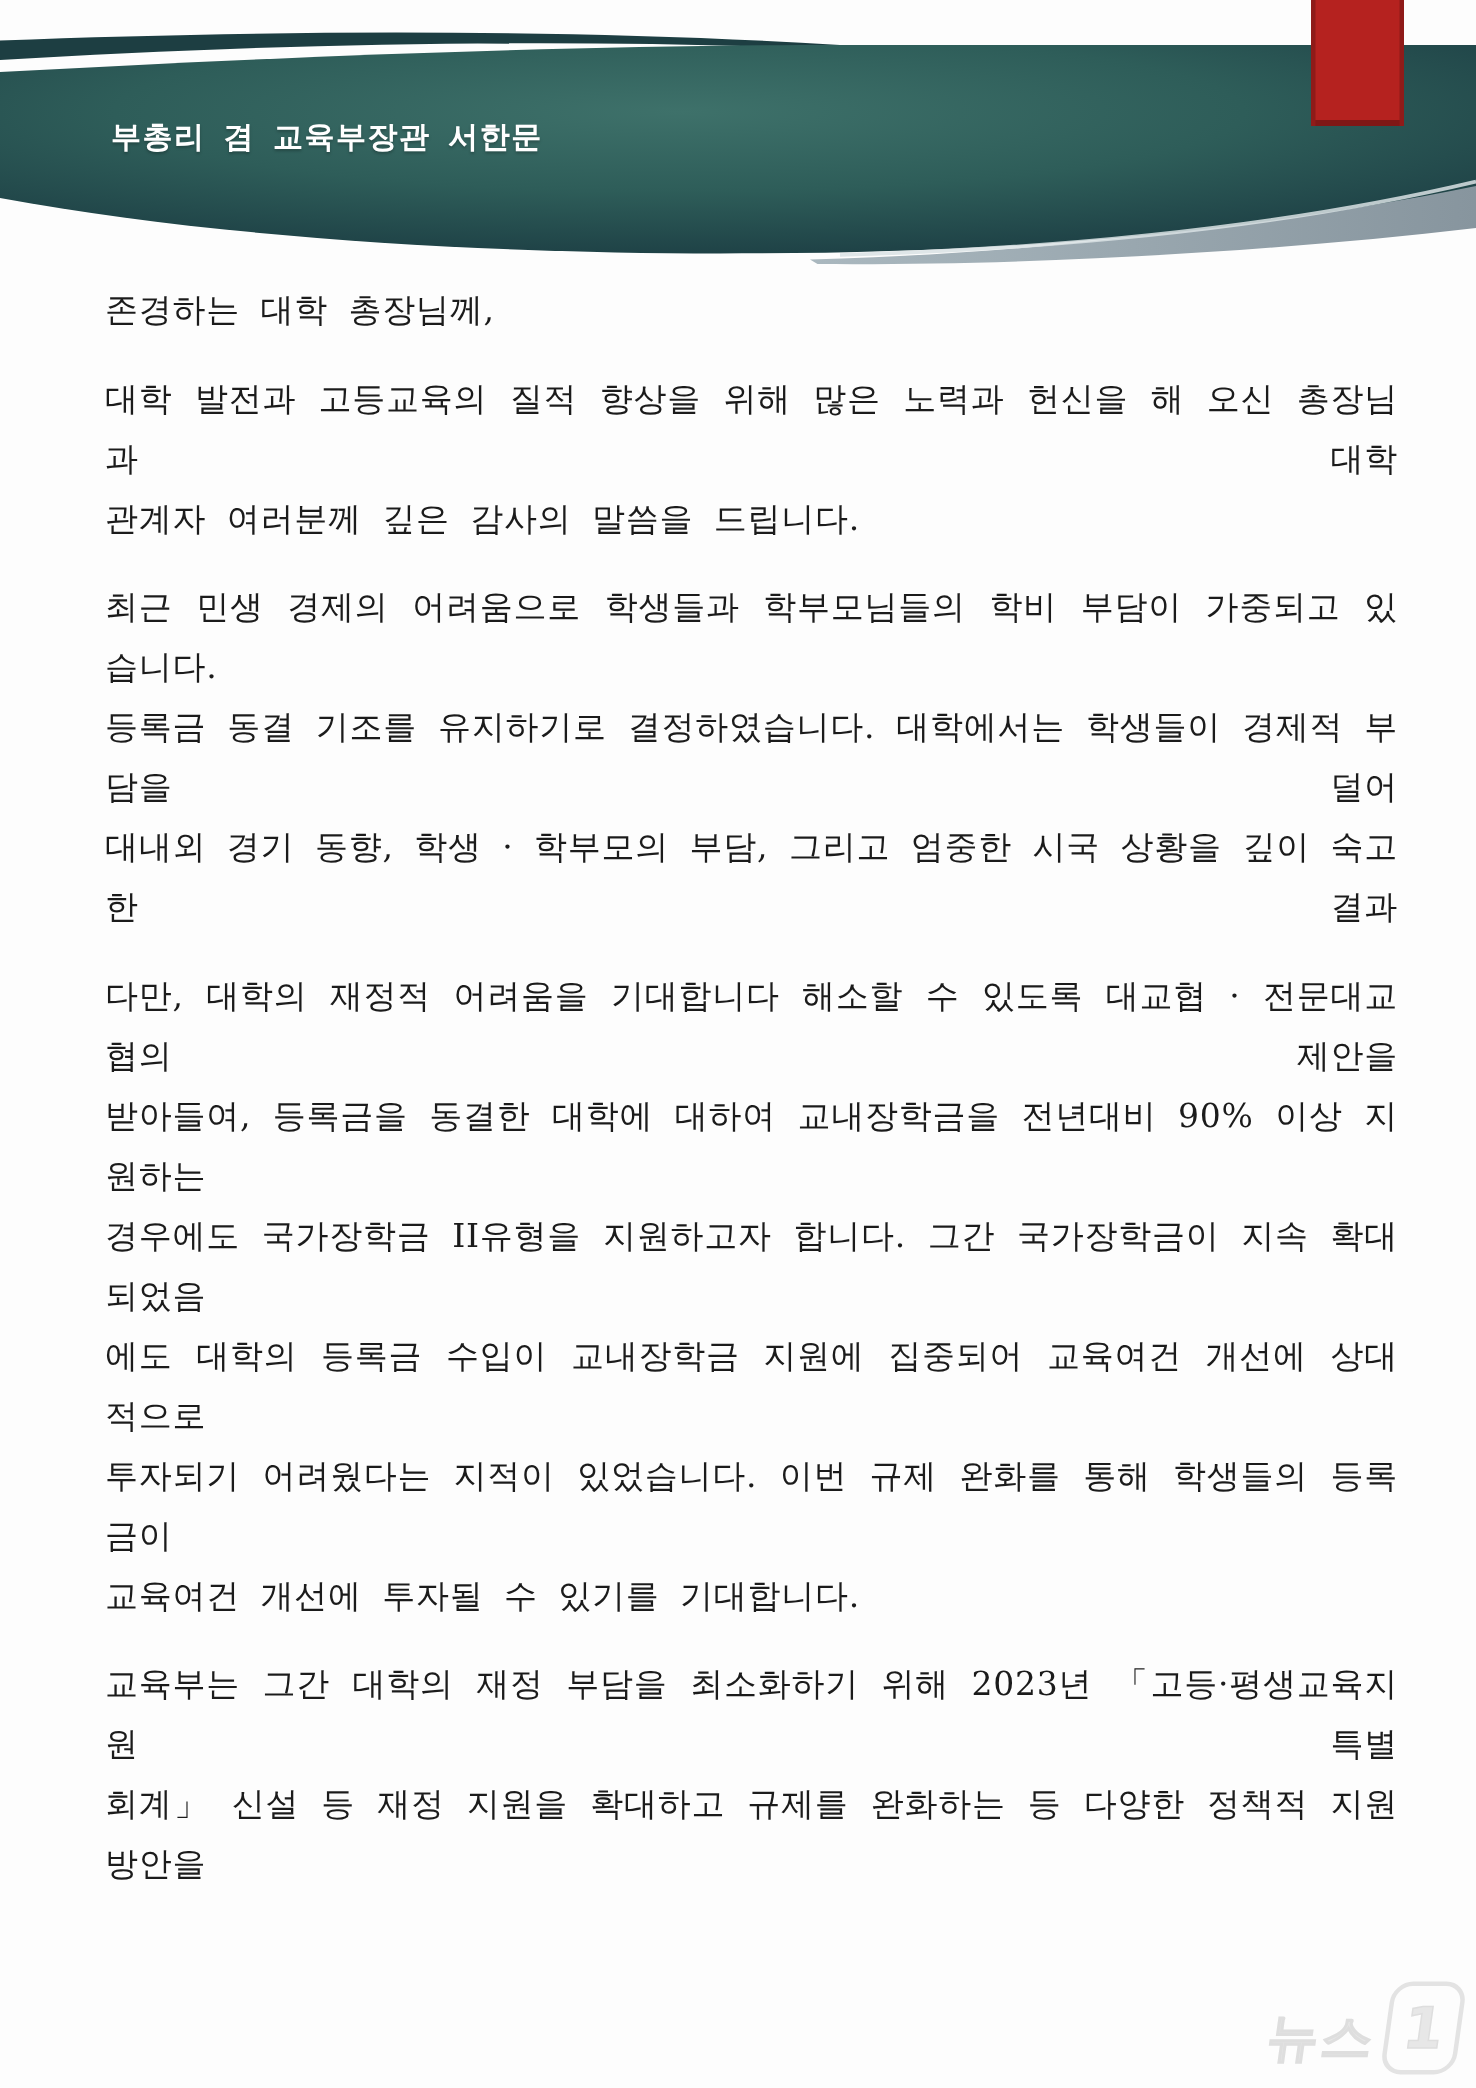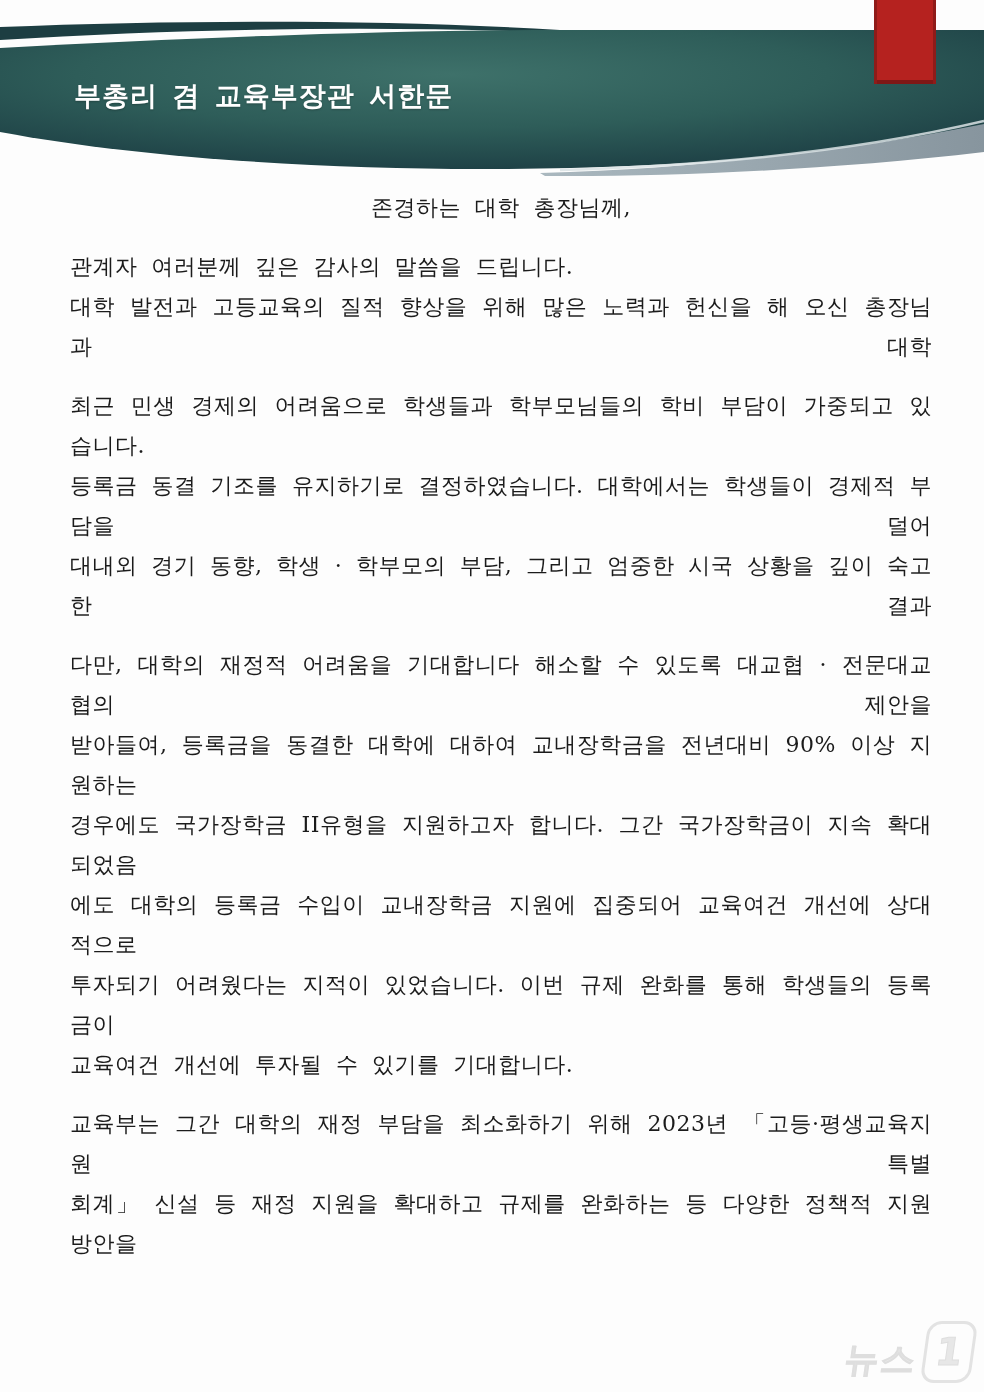--- a/index.html
+++ b/index.html
@@ -7,35 +7,35 @@
   .page{
     position:relative;width:984px;height:1392px;margin:0 auto;
     background:#fdfdfd;overflow:hidden;
   }
   
   .header{position:absolute;top:0;left:0;width:984px;height:190px;}
   .header svg{display:block;}
   .header-title{
     position:absolute;left:74px;top:78px;
     color:#ffffff;font-family:"DejaVu Sans", sans-serif;
-    font-weight:bold;font-size:27px;letter-spacing:1px;word-spacing:4px;
+    font-weight:bold;font-size:20px;letter-spacing:1px;word-spacing:4px;
     text-shadow:0 1px 2px rgba(0,0,0,0.25);
     white-space:nowrap;
   }
   
   .letter{
     position:absolute;left:70px;top:188px;width:862px;
     color:#1b1b1b;font-size:22px;line-height:40px;
     letter-spacing:0.5px;word-spacing:0.28em;
   }
   .para{margin:0 0 19px 0;}
   .para:last-child{margin-bottom:0;}
   .line{text-align:justify;text-align-last:justify;}
   .line.last{text-align:justify;text-align-last:left;}
-  .salutation,.closing{text-align:center;}
+  .salutation,.closing{text-align:left;}
   
   .watermark{
     position:absolute;left:846px;top:1320px;width:132px;height:64px;
     display:flex;align-items:center;gap:6px;
     transform:skewX(-8deg);
     color:#e7e7e7;
     -webkit-text-stroke:1px #dedede;
     user-select:none;
   }
   .wm-text{
@@ -85,22 +85,22 @@
       </g>
     </svg>
     <div class="header-title">부총리 겸 교육부장관 서한문</div>
   </div>
 
   <div class="letter">
     <div class="para salutation">존경하는 대학 총장님께,</div>
 
     <div>
         <div class="para">
+          <div class="line">대학 발전과 고등교육의 질적 향상을 위해 많은 노력과 헌신을 해 오신 총장님과 대학</div>
           <div class="line last">관계자 여러분께 깊은 감사의 말씀을 드립니다.</div>
-          <div class="line">대학 발전과 고등교육의 질적 향상을 위해 많은 노력과 헌신을 해 오신 총장님과 대학</div>
         </div>
         <div class="para">
           <div class="line">최근 민생 경제의 어려움으로 학생들과 학부모님들의 학비 부담이 가중되고 있습니다.</div>
           <div class="line">등록금 동결 기조를 유지하기로 결정하였습니다. 대학에서는 학생들이 경제적 부담을 덜어</div>
           <div class="line">대내외 경기 동향, 학생 · 학부모의 부담, 그리고 엄중한 시국 상황을 깊이 숙고한 결과</div>
         </div>
         <div class="para">
           <div class="line">다만, 대학의 재정적 어려움을 기대합니다 해소할 수 있도록 대교협 · 전문대교협의 제안을</div>
           <div class="line">받아들여, 등록금을 동결한 대학에 대하여 교내장학금을 전년대비 90% 이상 지원하는</div>
           <div class="line">경우에도 국가장학금 II유형을 지원하고자 합니다. 그간 국가장학금이 지속 확대되었음</div>

